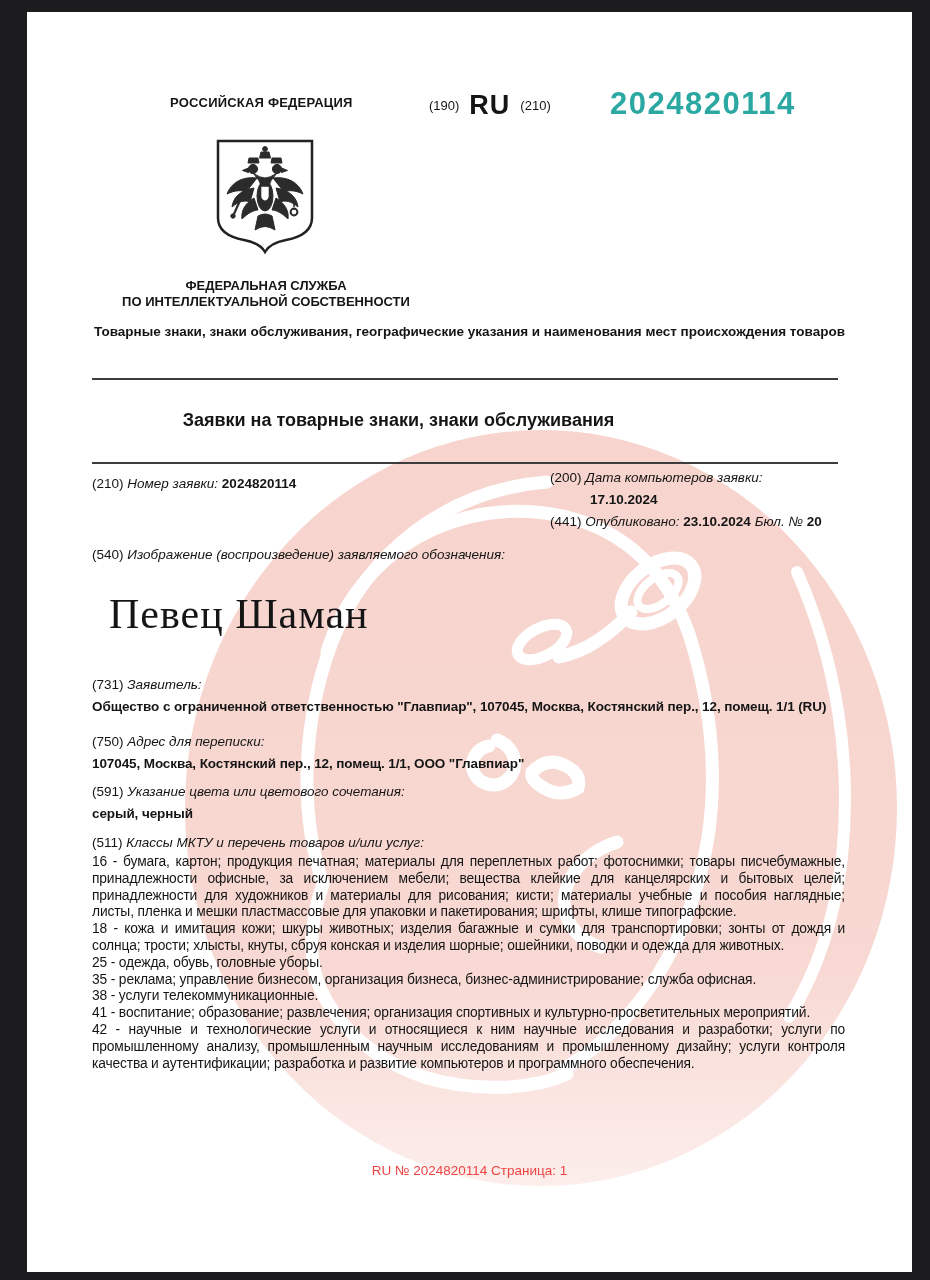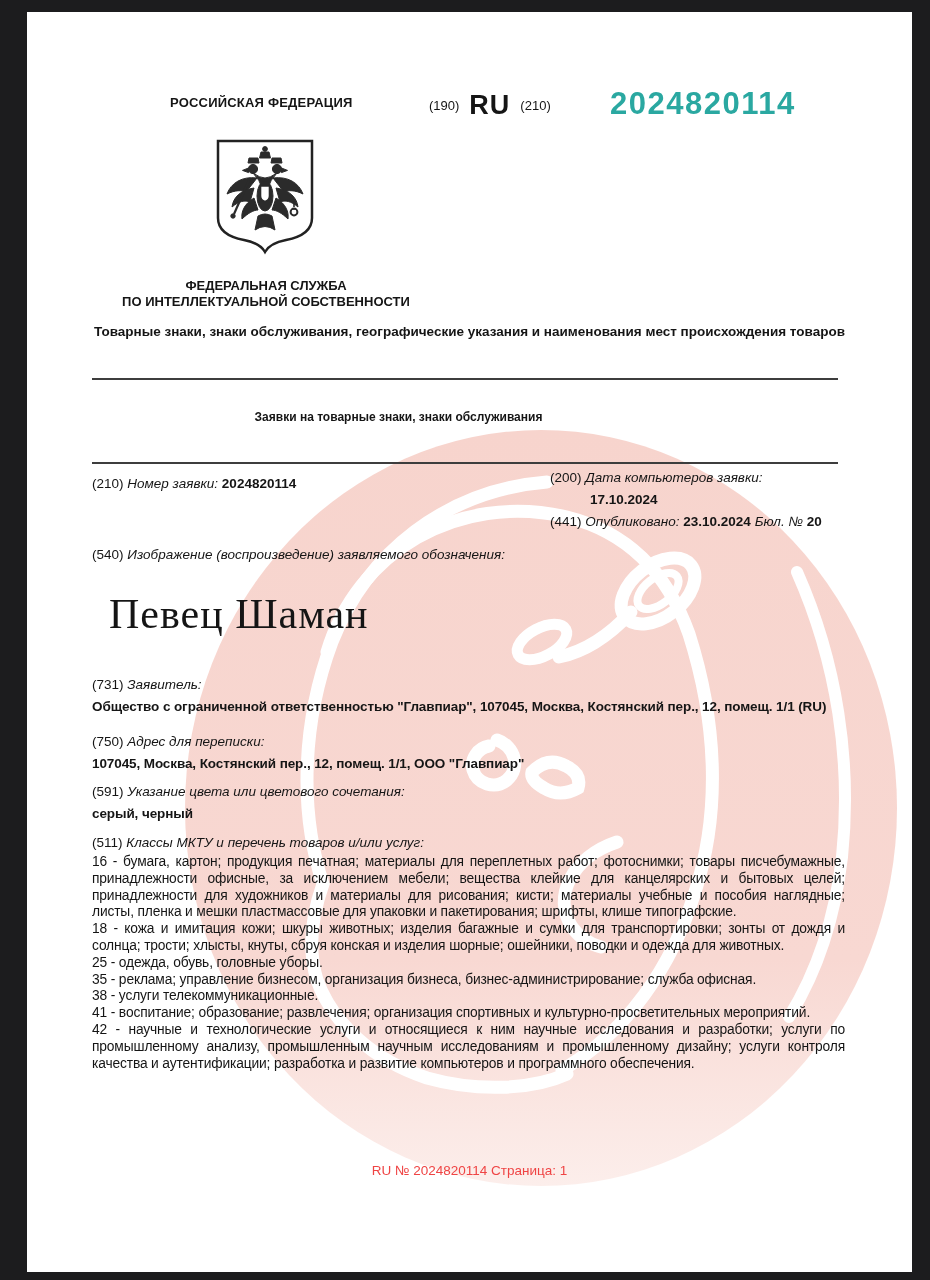--- a/index.html
+++ b/index.html
@@ -18,21 +18,21 @@
   .kindrow .ru{font-weight:bold;font-size:27px;margin:8px 10px;vertical-align:-4px;letter-spacing:1px;}
   .appnum{left:583px;top:74px;font-weight:bold;font-size:31px;letter-spacing:1.5px;}
 
   .emblem{left:185px;top:124px;width:106px;height:120px;}
 
   .office{left:58px;top:266px;width:362px;text-align:center;font-weight:bold;font-size:13px;line-height:16px;}
   .doctype{left:0;top:312px;width:885px;text-align:center;font-weight:bold;font-size:13.5px;}
   .rule{height:2px;background:#3d3d3d;}
   .rule1{left:65px;top:366px;width:746px;}
   .rule2{left:65px;top:450px;width:746px;}
-  .sectitle{left:0;top:398px;width:743px;text-align:center;font-weight:bold;font-size:12px;}
+  .sectitle{left:0;top:398px;width:743px;text-align:center;font-weight:bold;font-size:18px;}
 
   .fieldrow{font-size:13.5px;line-height:18px;}
   .f210{left:65px;top:463px;}
   .f200{left:523px;top:457px;}
   .f200 .val{margin-left:40px;margin-top:4px;}
   .f441{left:523px;top:501px;}
   .f540{left:65px;top:534px;}
 
   .mark{left:82px;top:578px;font-family:"Liberation Serif",serif;font-size:42px;letter-spacing:1px;}
 

